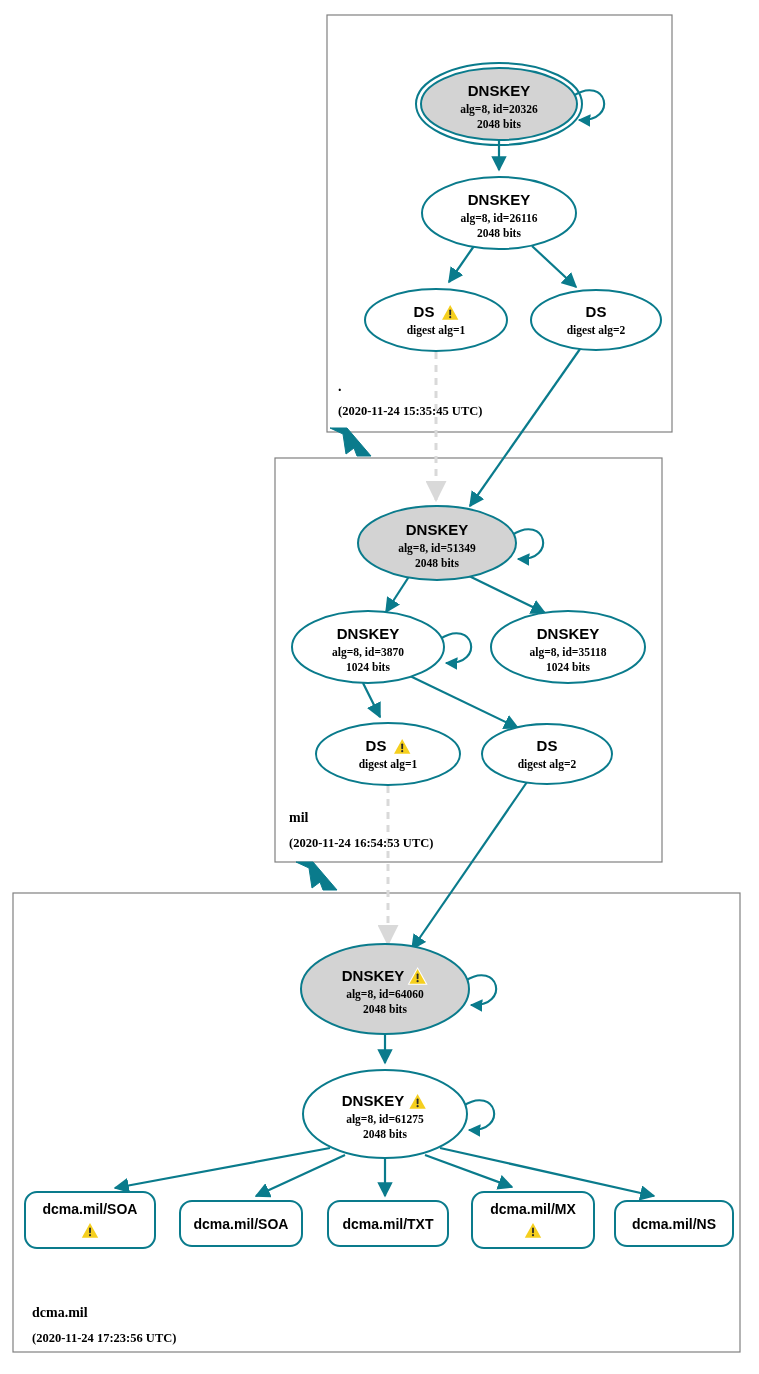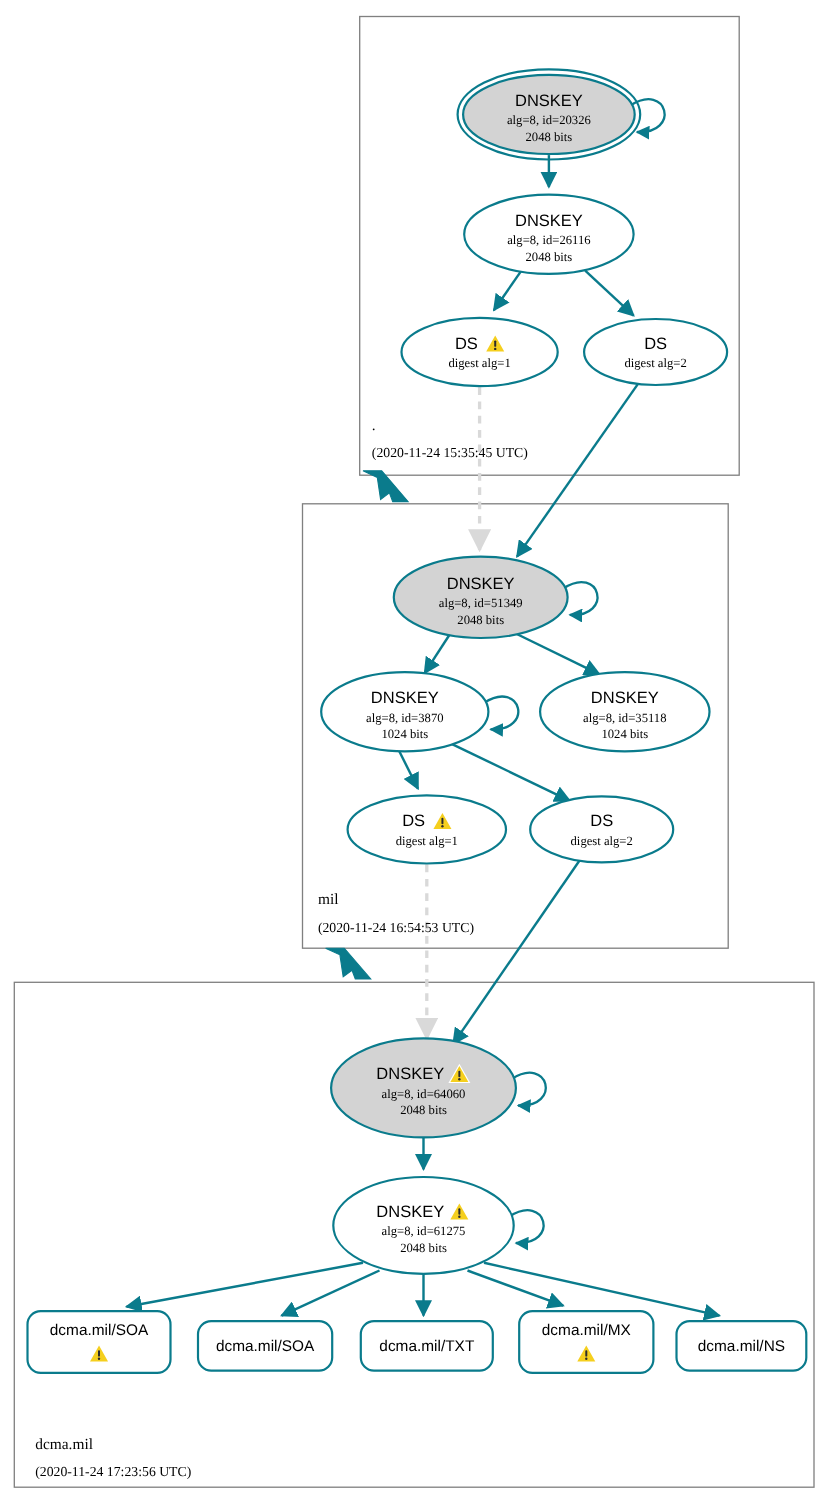--- a/index.html
+++ b/index.html
@@ -1,18 +1,18 @@
 <!DOCTYPE html>
 <html><head>
 <meta charset="utf-8">
 <style>
   html,body{margin:0;padding:0;background:#ffffff;}
   body{width:759px;height:1374px;position:relative;overflow:hidden;
        font-family:"Liberation Sans", sans-serif;}
-  #stage{position:absolute;left:0;top:0;width:759px;height:1374px;}
+  #stage{position:absolute;left:0;top:0;width:759px;height:1374px;font-weight:bold;}
   svg.layer{position:absolute;left:0;top:0;width:759px;height:1374px;overflow:visible;}
   
   .t-title{font-family:"Liberation Sans", sans-serif;font-size:15px;fill:#000000;}
   .t-sub{font-family:"Liberation Serif", serif;font-size:11.5px;fill:#000000;}
   .t-zone{font-family:"Liberation Serif", serif;font-size:14px;fill:#000000;}
   .t-stamp{font-family:"Liberation Serif", serif;font-size:12.5px;fill:#000000;}
   .t-rr{font-family:"Liberation Sans", sans-serif;font-size:14px;fill:#000000;}
 </style>
 </head>
 <body>

